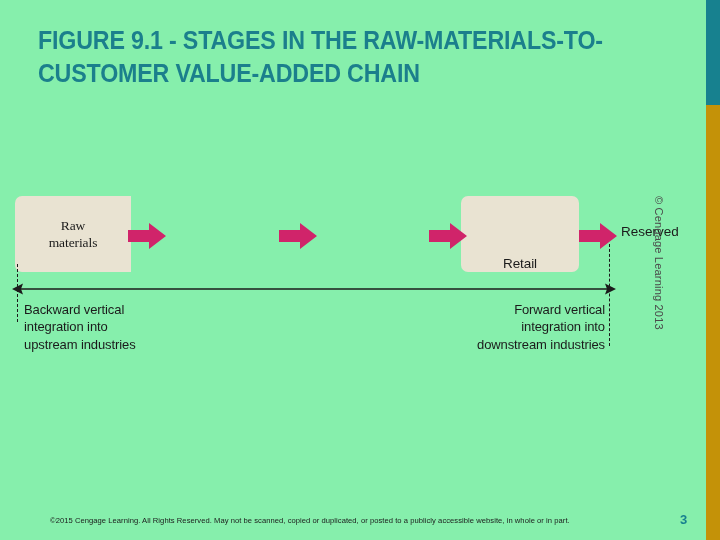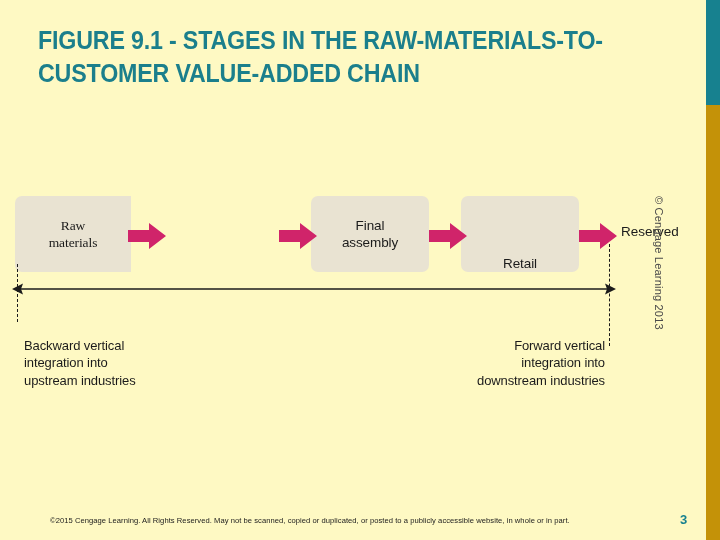--- a/index.html
+++ b/index.html
@@ -7,21 +7,21 @@
     padding: 0;
     background: #ffffff;
   }
   body {
     font-family: "Liberation Sans", sans-serif;
   }
   #slide {
     position: relative;
     width: 720px;
     height: 540px;
-    background: #fef9c3;
+    background: #86efac;
     overflow: hidden;
   }
 
   
   .edge-bar {
     position: absolute;
     right: 0;
     width: 14px;
   }
   .edge-bar-teal {
@@ -129,21 +129,20 @@
 
   
   .caption {
     position: absolute;
     top: 115px;
     color: #1b1b1b;
     font-family: "Liberation Sans", sans-serif;
     font-size: 13px;
     line-height: 1.33;
     letter-spacing: -0.1px;
-    margin-top: 36px;
   }
   .caption-left  { left: 24px;  text-align: left; }
   .caption-right { right: 95px; text-align: right; }
 
   
   .credit-vertical {
     position: absolute;
     left: 665px;
     top: 196px;
     width: 160px;
@@ -184,23 +183,20 @@
 
   <div class="edge-bar edge-bar-teal"></div>
   <div class="edge-bar edge-bar-gold"></div>
 
   <div class="title">Figure 9.1 - Stages in the Raw-Materials-to-Customer Value-Added Chain</div>
 
   <div class="figure">
 
     <div class="vchain-box box-0">
       <span class="boxlabel">Raw<br>materials</span>
-    </div>
-    <div class="vchain-box box-2">
-      <span class="boxlabel">Final<br>assembly</span>
     </div>
     <div class="vchain-box box-3">
       <span class="boxlabel">Retail</span>
     </div>
 
     <div class="chev chev-0">
       <svg viewBox="0 0 38 26" preserveAspectRatio="none">
           <path d="M0 7 L21 7 L21 0 L38 13 L21 26 L21 19 L0 19 Z" fill="#d0246a"></path>
         </svg>
     </div>

